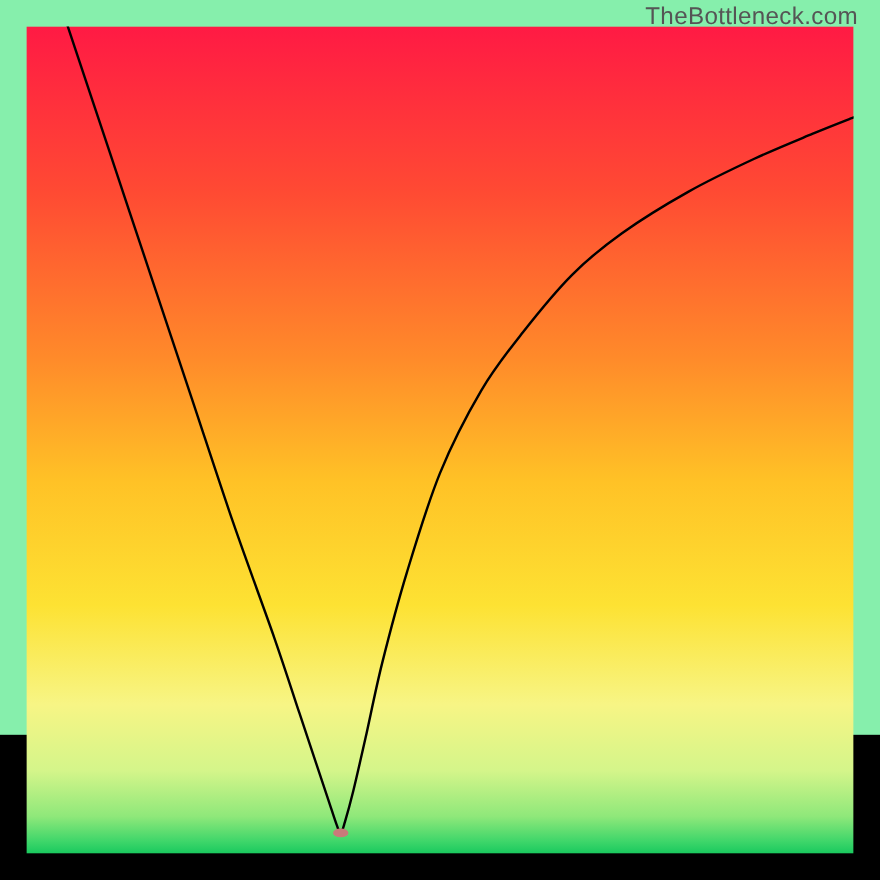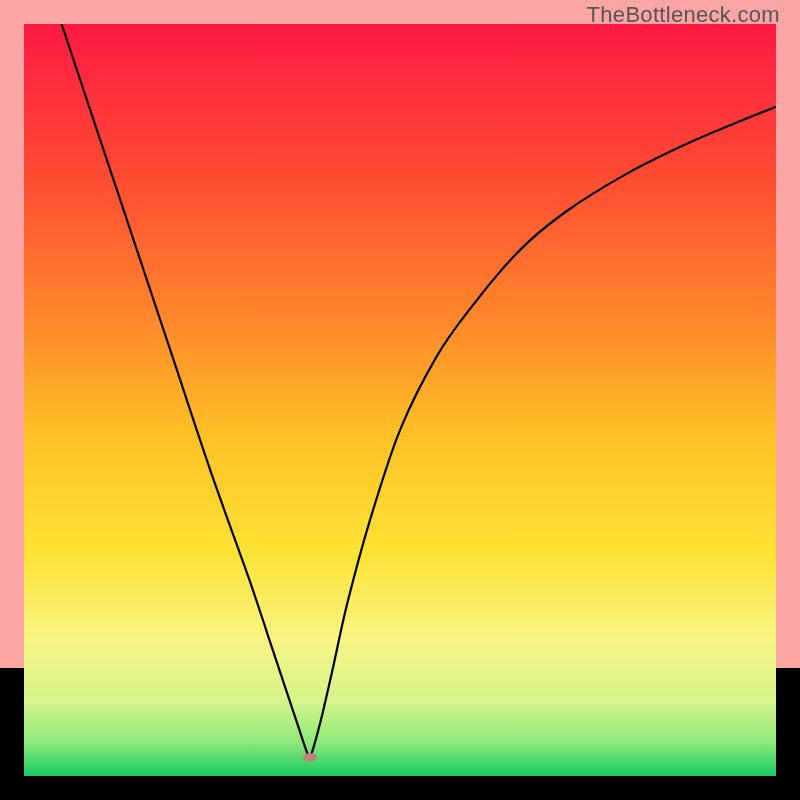--- a/index.html
+++ b/index.html
@@ -8,21 +8,21 @@
     width: 800px;
     height: 800px;
     background: #000;
     overflow: hidden;
     font-family: Arial, Helvetica, sans-serif;
   }
   .frame {
     position: relative;
     width: 800px;
     height: 668px;
-    background: #fca5a5;
+    background: #86efac;
   }
   .watermark {
     position: absolute;
     top: 2px;
     right: 20px;
     color: #555;
     font-size: 22px;
     font-weight: 500;
     letter-spacing: 0.3px;
     z-index: 20;

